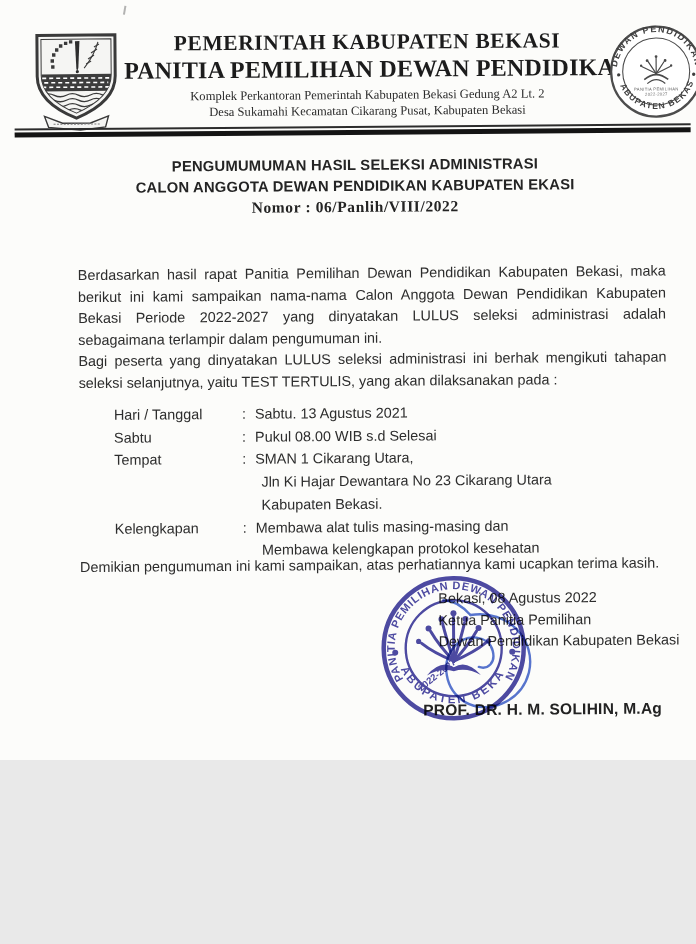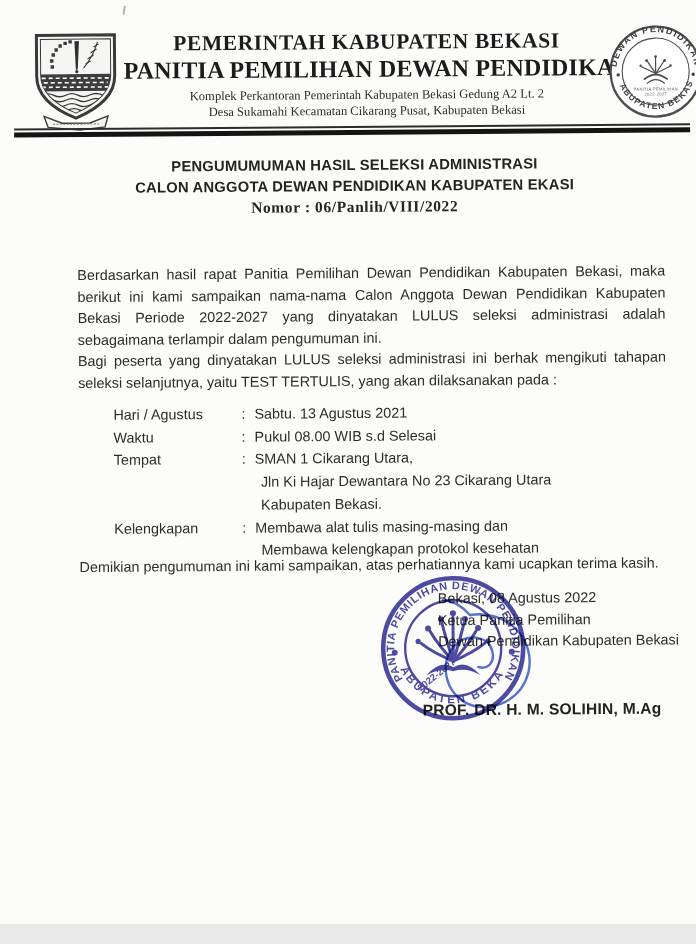--- a/index.html
+++ b/index.html
@@ -1,16 +1,16 @@
 <!DOCTYPE html>
 <html><head>
 <meta charset="utf-8">
 <style>
   html,body{margin:0;padding:0;background:#e9e9e9;}
-  .page{position:relative;width:696px;height:924px;background:#fcfcfa;overflow:hidden;
+  .page{position:relative;width:696px;height:760px;background:#fcfcfa;overflow:hidden;
         font-family:"Liberation Sans",sans-serif;color:#2d2d2d;}
   .tilt{position:absolute;inset:0;transform:rotate(-0.45deg);transform-origin:50% 40%;}
 
   
   .logo-left{position:absolute;left:30px;top:26px;width:96px;height:108px;}
   .hdr{position:absolute;left:126px;top:30px;width:486px;text-align:center;
        font-family:"Liberation Serif",serif;color:#1c1c1c;}
   .hdr-l1{font-size:21.5px;font-weight:bold;letter-spacing:.6px;white-space:nowrap;}
   .hdr-l2{font-size:24px;font-weight:bold;letter-spacing:.2px;white-space:nowrap;margin-top:1px;}
   .hdr-a{font-size:12.6px;line-height:15.5px;margin-top:5px;color:#2a2a2a;}
@@ -162,28 +162,28 @@
     <div class="t-nomor">Nomor : 06/Panlih/VIII/2022</div>
   </div>
 
   <div class="body-block">
     <p>Berdasarkan hasil rapat Panitia Pemilihan Dewan Pendidikan Kabupaten Bekasi, maka berikut ini kami sampaikan nama-nama Calon Anggota Dewan Pendidikan Kabupaten Bekasi Periode 2022-2027 yang dinyatakan LULUS seleksi administrasi adalah sebagaimana terlampir dalam pengumuman ini.</p>
     <p>Bagi peserta yang dinyatakan LULUS seleksi administrasi ini berhak mengikuti tahapan seleksi selanjutnya, yaitu TEST TERTULIS, yang akan dilaksanakan pada :</p>
   </div>
 
   <div class="schedule">
     <div class="s-row">
-      <div class="s-lbl">Hari / Agustus</div>
+      <div class="s-lbl">Hari / Tanggal</div>
       <div class="s-colon">:</div>
       <div class="s-val">
             <div>Sabtu. 13 Agustus 2021</div>
           </div>
     </div>
     <div class="s-row">
-      <div class="s-lbl">Waktu</div>
+      <div class="s-lbl">Sabtu</div>
       <div class="s-colon">:</div>
       <div class="s-val">
             <div>Pukul 08.00 WIB s.d Selesai</div>
           </div>
     </div>
     <div class="s-row">
       <div class="s-lbl">Tempat</div>
       <div class="s-colon">:</div>
       <div class="s-val">
         <div>SMAN 1 Cikarang Utara,</div>

